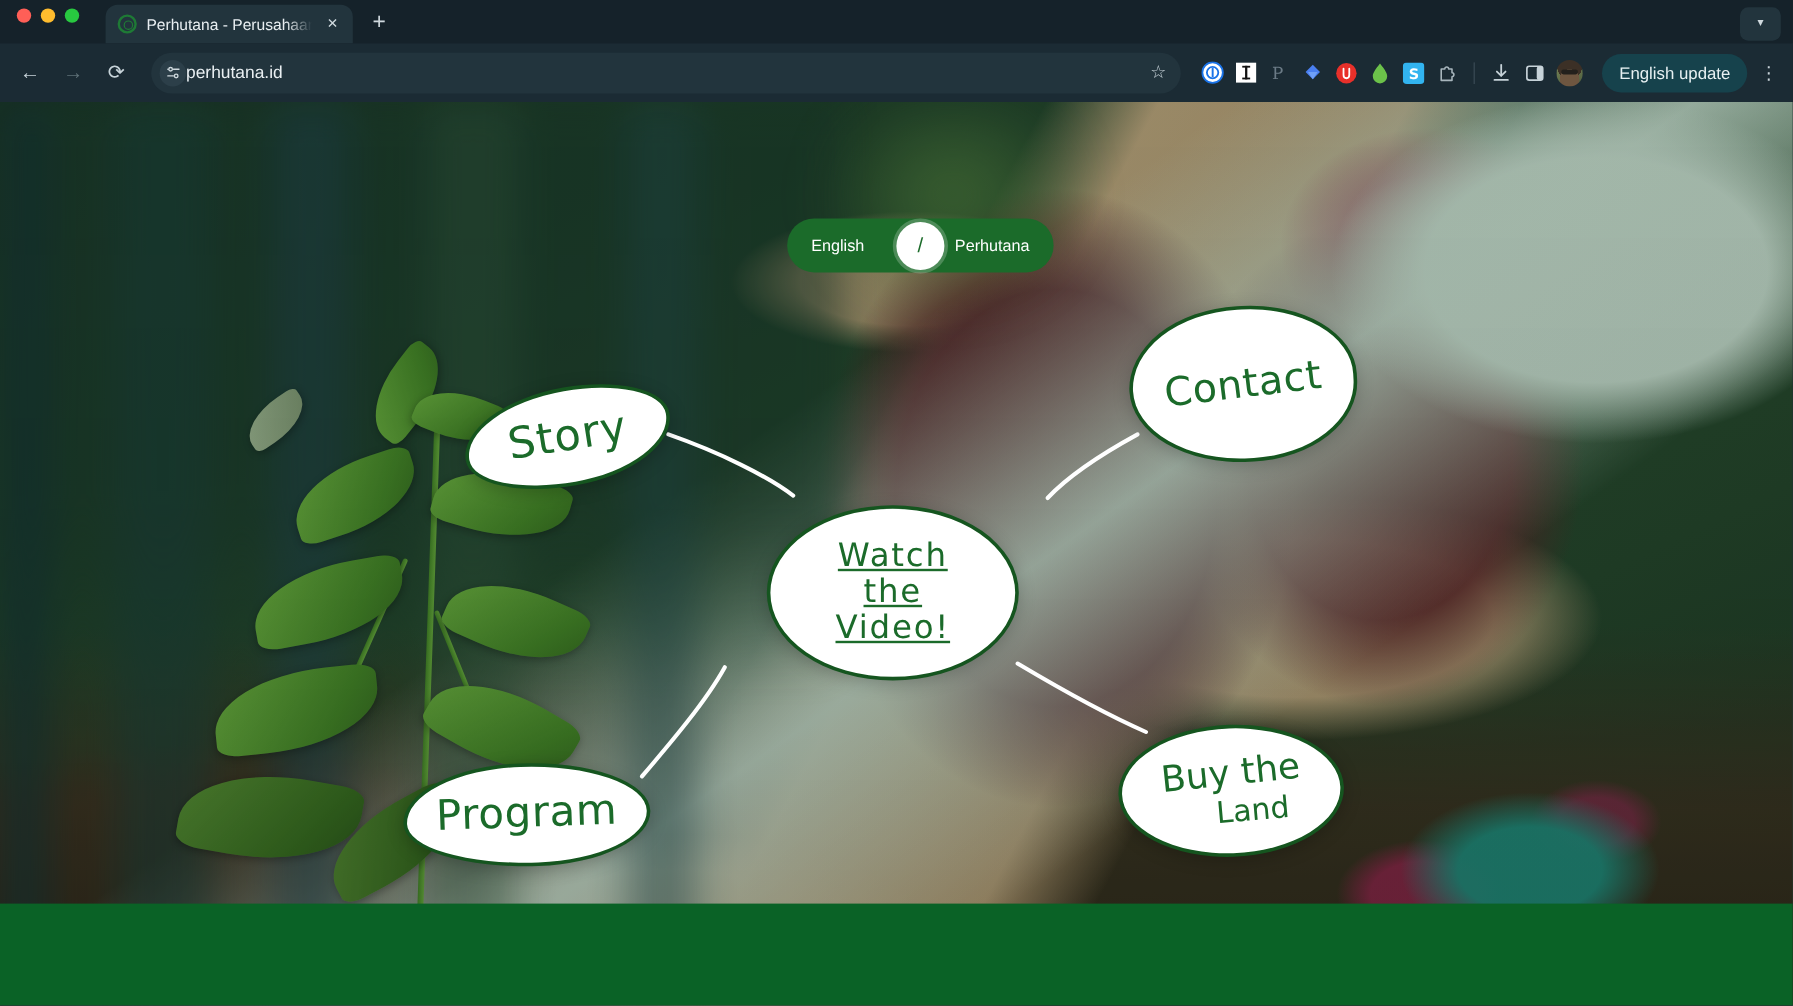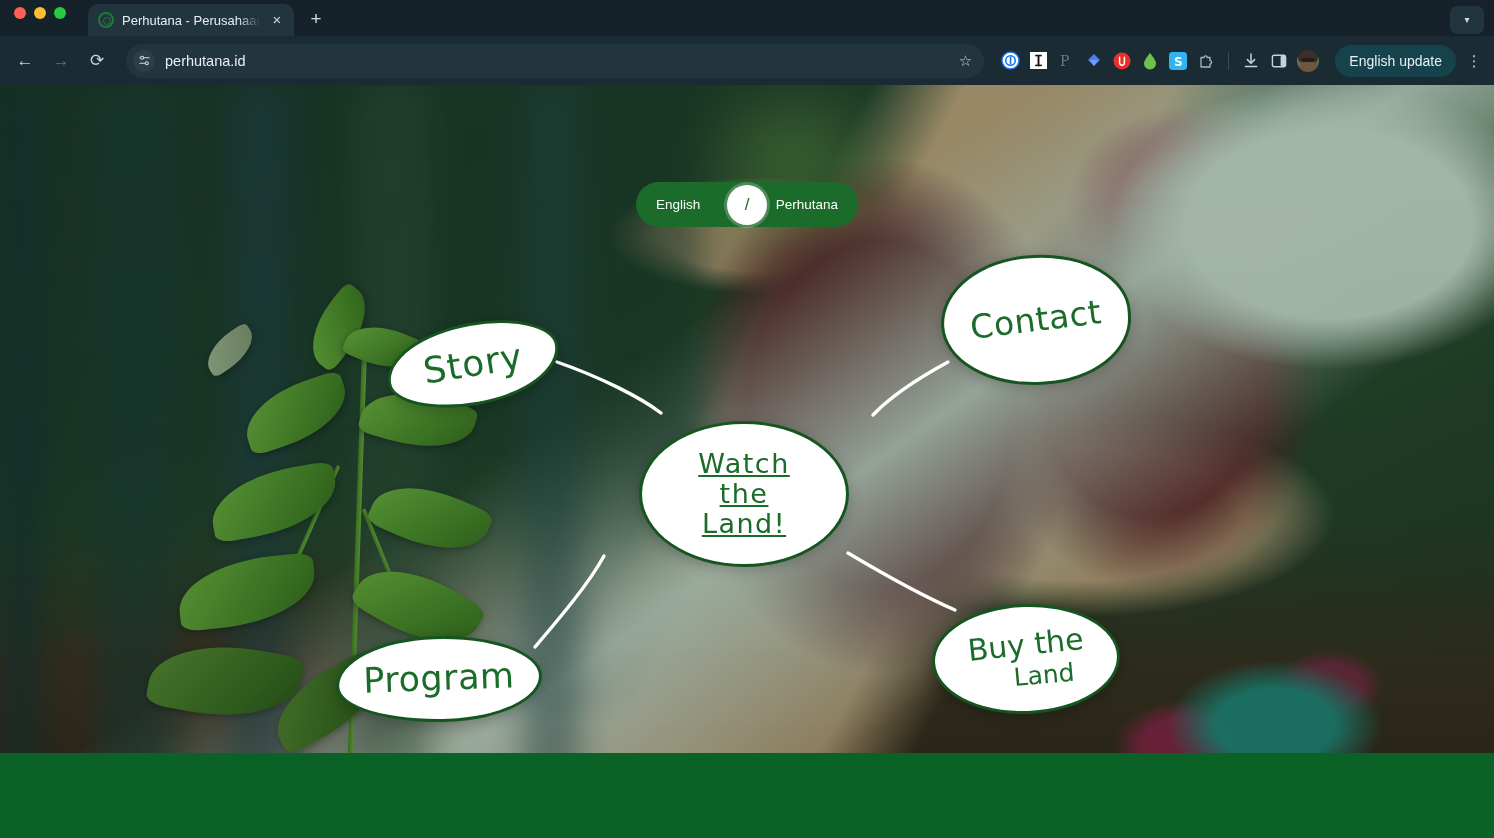--- a/index.html
+++ b/index.html
@@ -65,21 +65,21 @@
   .navbtn {
     width:34px; height:34px; border-radius:50%;
     display:flex; align-items:center; justify-content:center;
     color:#c7d3d9; font-size:17px;
   }
   .navbtn.dim { color:#5e7077; }
 
   .omnibox {
     flex:1; height:34px; margin:0 10px; background:#22343d;
     border-radius:17px; display:flex; align-items:center;
-    padding:0 6px 0 7px; gap:10px; min-width:0;
+    padding:0 6px 0 7px; min-width:0;
   }
   .omni-icon {
     width:22px; height:22px; border-radius:50%; background:#2c3f49;
     display:flex; align-items:center; justify-content:center; flex:0 0 22px;
   }
   .omni-url { color:#e9eff2; font-size:14.5px; flex:1; white-space:nowrap; overflow:hidden; }
   .star { width:26px; height:26px; color:#c7d3d9; font-size:15px; text-align:center; line-height:26px; flex:0 0 26px; }
 
   .ext-row { display:flex; align-items:center; gap:8px; padding-left:4px; }
   .ext { width:20px; height:20px; flex:0 0 20px; position:relative;
@@ -163,21 +163,21 @@
     border-radius:3px;
   }
   .greenmask {
     position:absolute; inset:0;
     background:linear-gradient(180deg, rgba(22,78,45,.30), rgba(18,64,38,.34));
     mix-blend-mode:multiply;
   }
 
   
   .lang-toggle {
-    position:absolute; left:636px; top:97px; width:222px; height:45px;
+    position:absolute; left:656px; top:97px; width:222px; height:45px;
     background:#1b6b2a; border-radius:23px;
     display:flex; align-items:center; justify-content:space-between;
     padding:0 20px; z-index:6;
   }
   .lang-label { color:#ffffff; font-size:13.5px; }
   .lang-knob {
     position:absolute; left:50%; transform:translateX(-50%);
     width:40px; height:40px; border-radius:50%; background:#ffffff;
     display:flex; align-items:center; justify-content:center;
     color:#1b6b2a; font-size:17px;
@@ -391,21 +391,21 @@
         </g>
       </svg>
 
       <div class="bubble" id="bubble-story">
         <span class="bub-line">Story</span>
       </div>
 
       <div class="bubble" id="bubble-watch">
         <span class="bub-line">Watch</span>
         <span class="bub-line">the</span>
-        <span class="bub-line">Land!</span>
+        <span class="bub-line">Video!</span>
       </div>
 
       <div class="bubble" id="bubble-contact">
         <span class="bub-line">Contact</span>
       </div>
 
       <div class="bubble" id="bubble-buy">
         <span class="bub-line">Buy the</span>
         <span class="bub-line">Land</span>
       </div>

